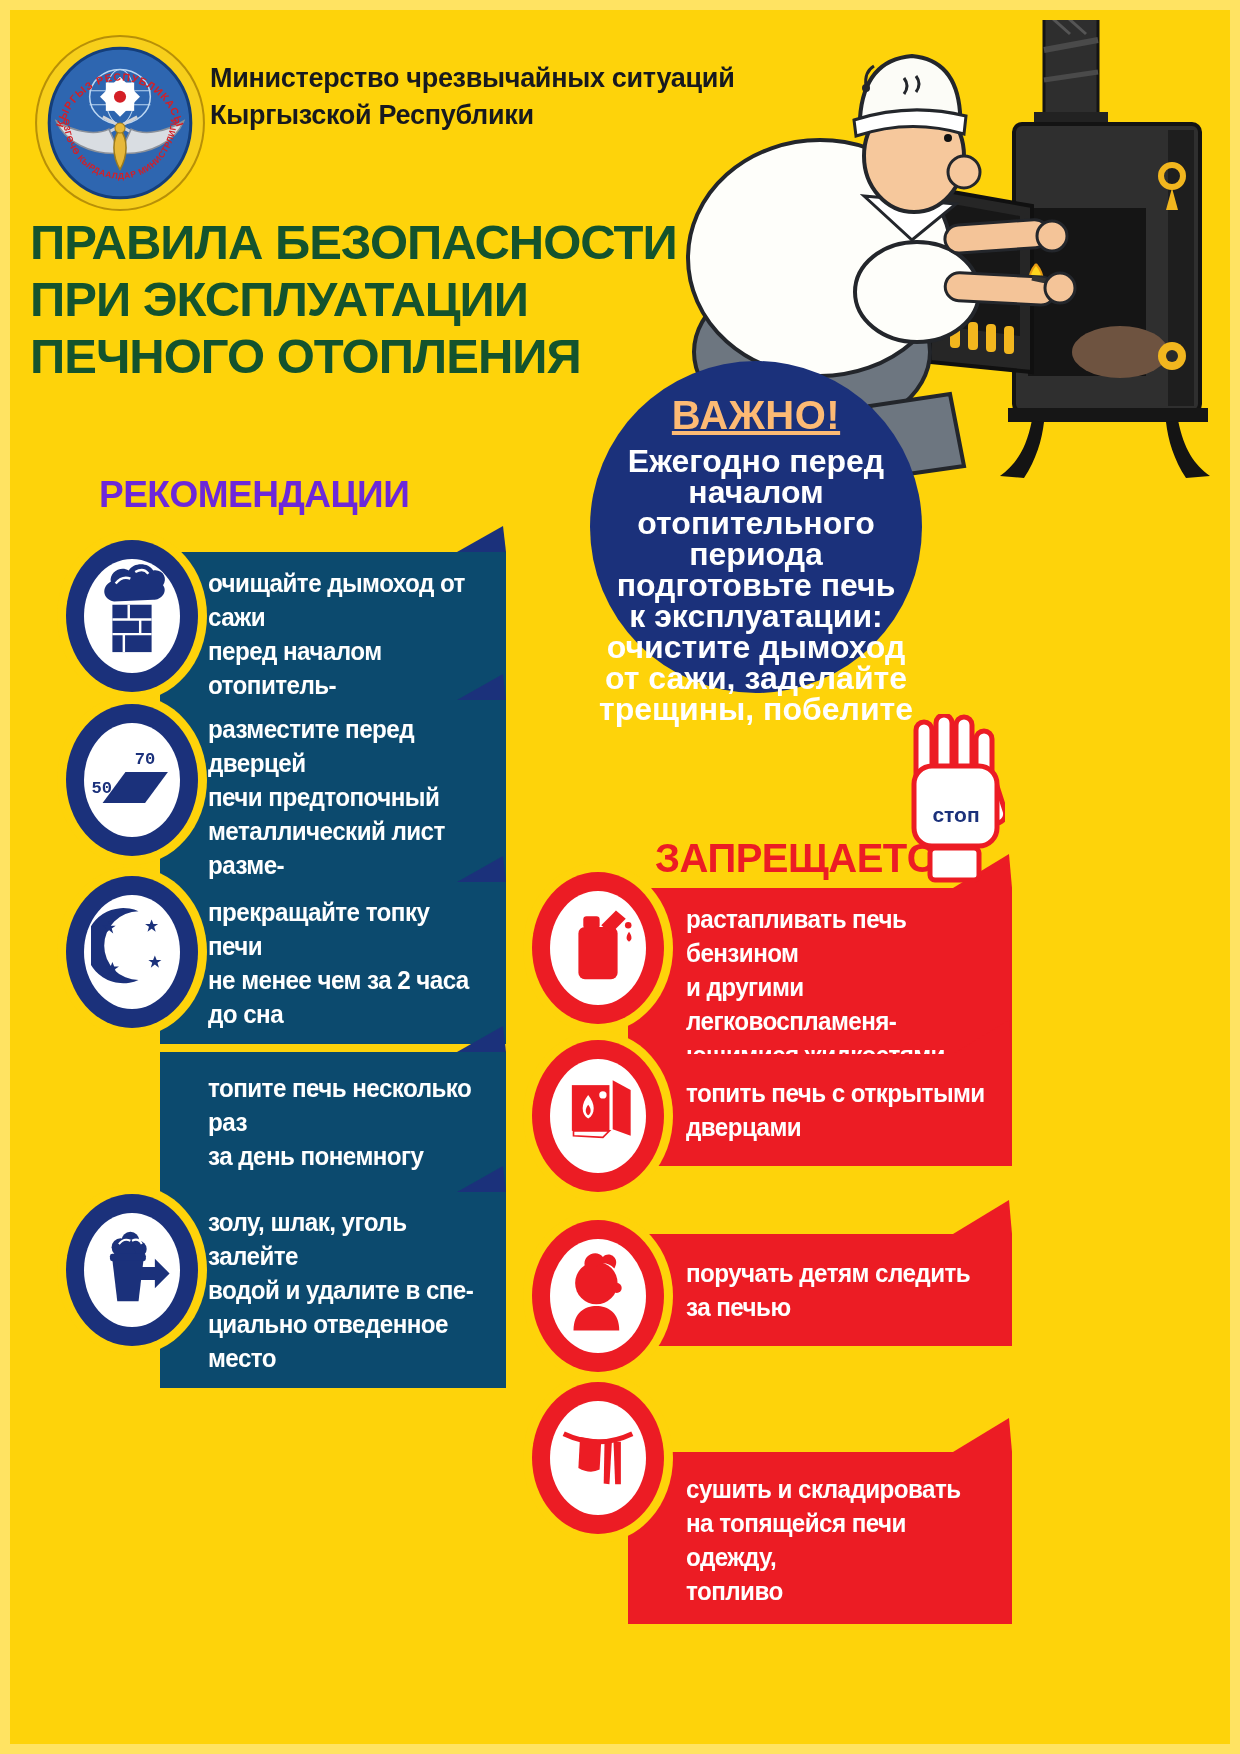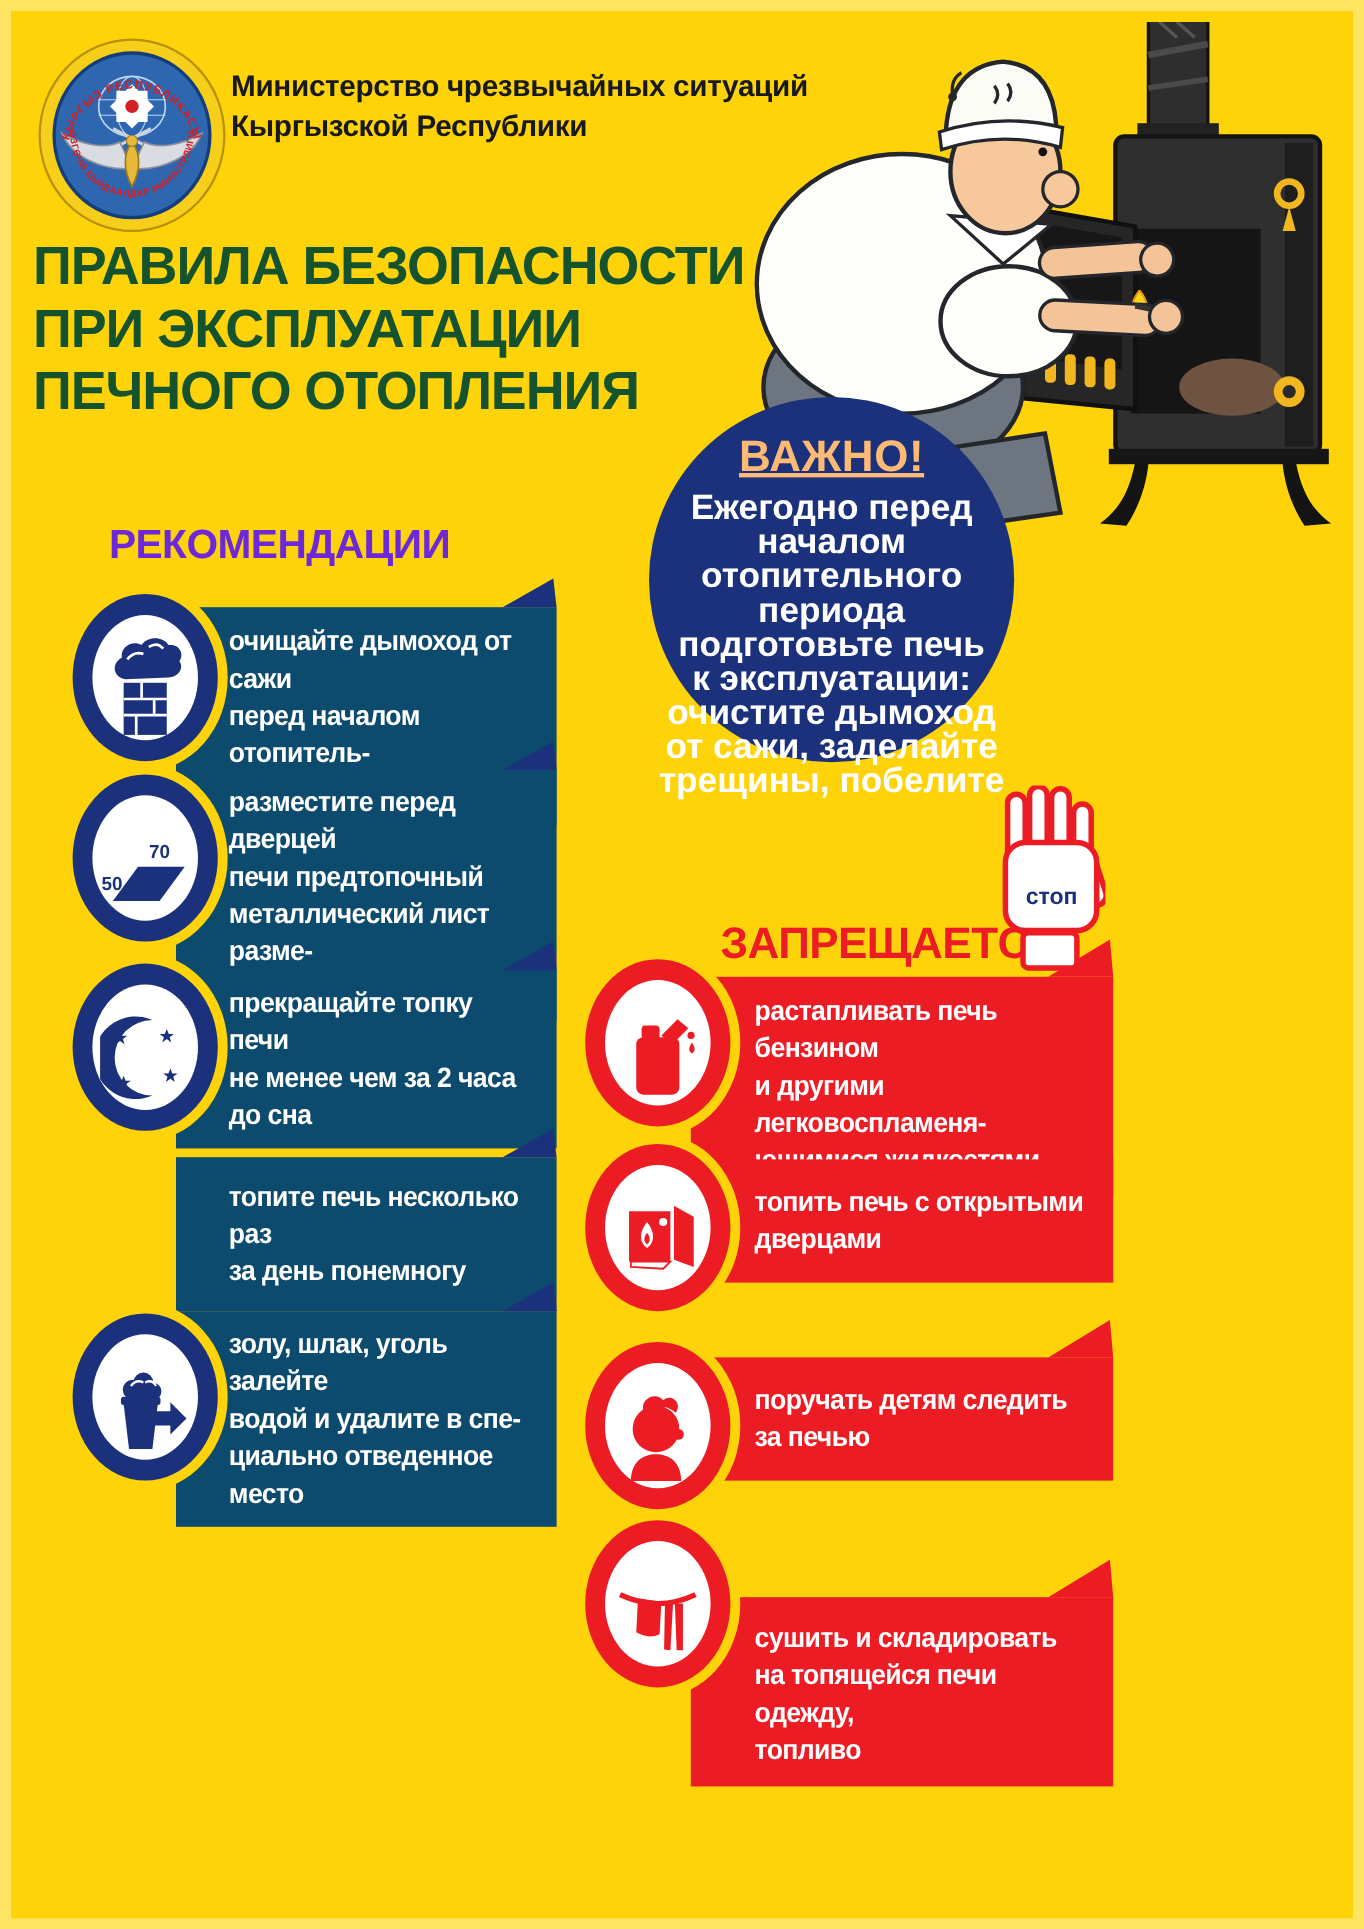--- a/index.html
+++ b/index.html
@@ -26,21 +26,21 @@
   .important .lines { font-size: 32px; line-height: 31px; font-weight: 700; white-space: pre-line; }
 
   .sec-heading { position: absolute; font-weight: 800; }
   #rec-heading { left: 84px;  top: 474px; font-size: 37px; color: #6d28d9; letter-spacing: -0.5px; margin-left: 15px; }
   #ban-heading { left: 655px; top: 836px; font-size: 40px; color: #EC1C24; letter-spacing: -0.5px; z-index: 4; }
 
   
   .circle { position: absolute; width: 132px; height: 152px; border-radius: 50%;
             box-shadow: 0 0 0 9px #FED30A; display: flex; align-items: center; justify-content: center; z-index: 2; }
   .circle .inner { width: 96px; height: 114px; border-radius: 50%; background: #fff;
-                   display: flex; align-items: flex-end; justify-content: center; }
+                   display: flex; align-items: flex-start; justify-content: center; font-family: Liberation Mono, monospace; }
   .circle.blue { background: #1B317B; } .circle.blue .inner svg { color: #1B317B; }
   .circle.red  { background: #EC1C24; } .circle.red  .inner svg { color: #EC1C24; }
   .inner svg { width: 82px; height: 98px; font-family: inherit; }
 
   
   .banner { position: absolute; color: #fff; z-index: 1; }
   .banner .tail { position: absolute; right: 0; bottom: 100%; width: 0; height: 0; border-style: solid; border-color: transparent; }
   .banner.blue { background: #0c4a6e; text-decoration: underline; }
   .banner.blue .tail { border-left: 46px solid transparent; border-bottom: 26px solid #1B317B; }
   .banner.red { background: #EC1C24; }

